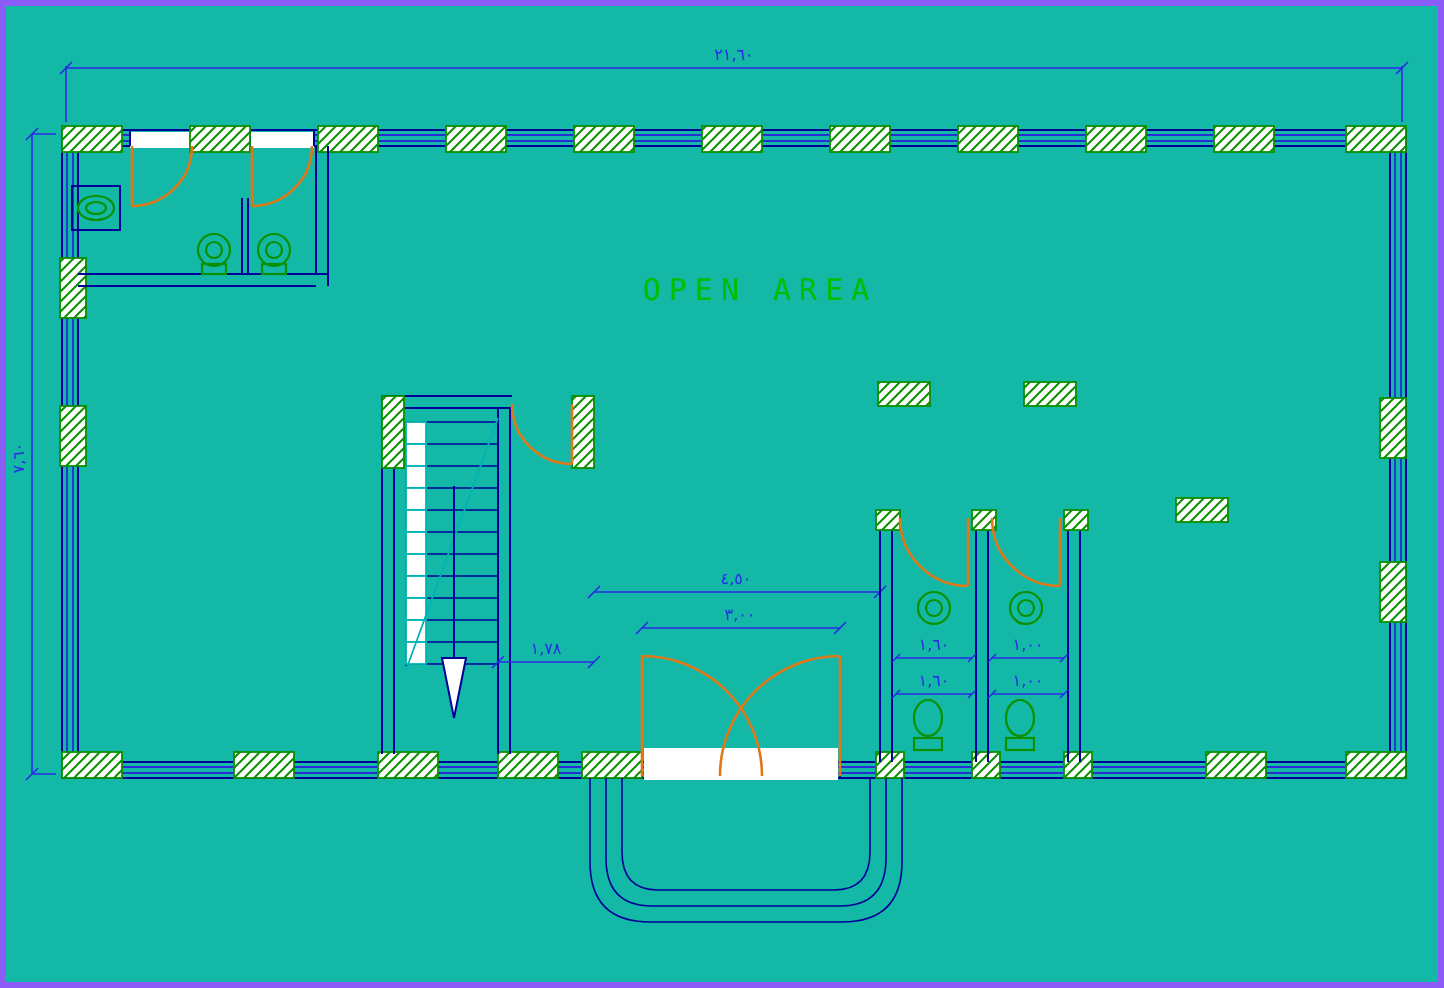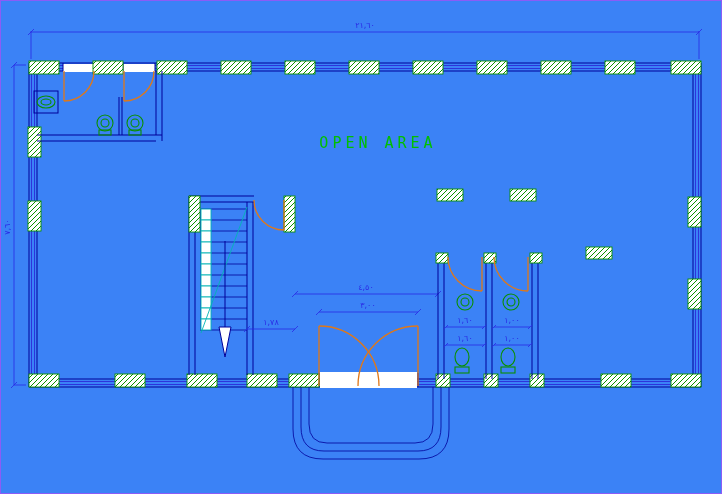--- a/index.html
+++ b/index.html
@@ -1,21 +1,21 @@
 <!DOCTYPE html>
 <html style="--color-wall: #000099; --color-window: #2b2bd8; --color-dimension: #2a2ae6; --color-column: #0a9000; --color-fixture: #0a9000; --color-door: #e07818; --color-stair: #00b4b4; --color-label: #00bf00;"><head>
 <meta charset="utf-8">
 <style>
   html,body{margin:0;padding:0;background:#fff;}
   .canvas{
     position:relative;
     width:722px;height:494px;
     box-sizing:border-box;
-    border:1px solid #8b5cf6;
-    background:#3b82f6;
+    border:3px solid #8b5cf6;
+    background:#14b8a6;
     font-family:"DejaVu Sans",sans-serif;
   }
   svg{display:block;}
   .wall{stroke:var(--color-wall);fill:none;stroke-width:1;}
   .win{stroke:var(--color-window);fill:none;stroke-width:0.9;}
   .dim{stroke:var(--color-dimension);fill:none;stroke-width:0.8;}
   .dimtext{
     fill:var(--color-dimension);
     font-family:"DejaVu Sans",sans-serif;
     font-size:8px;

